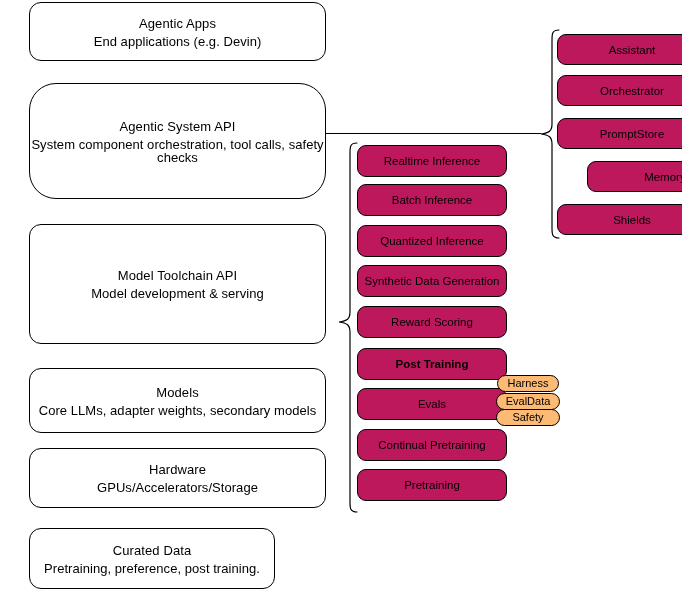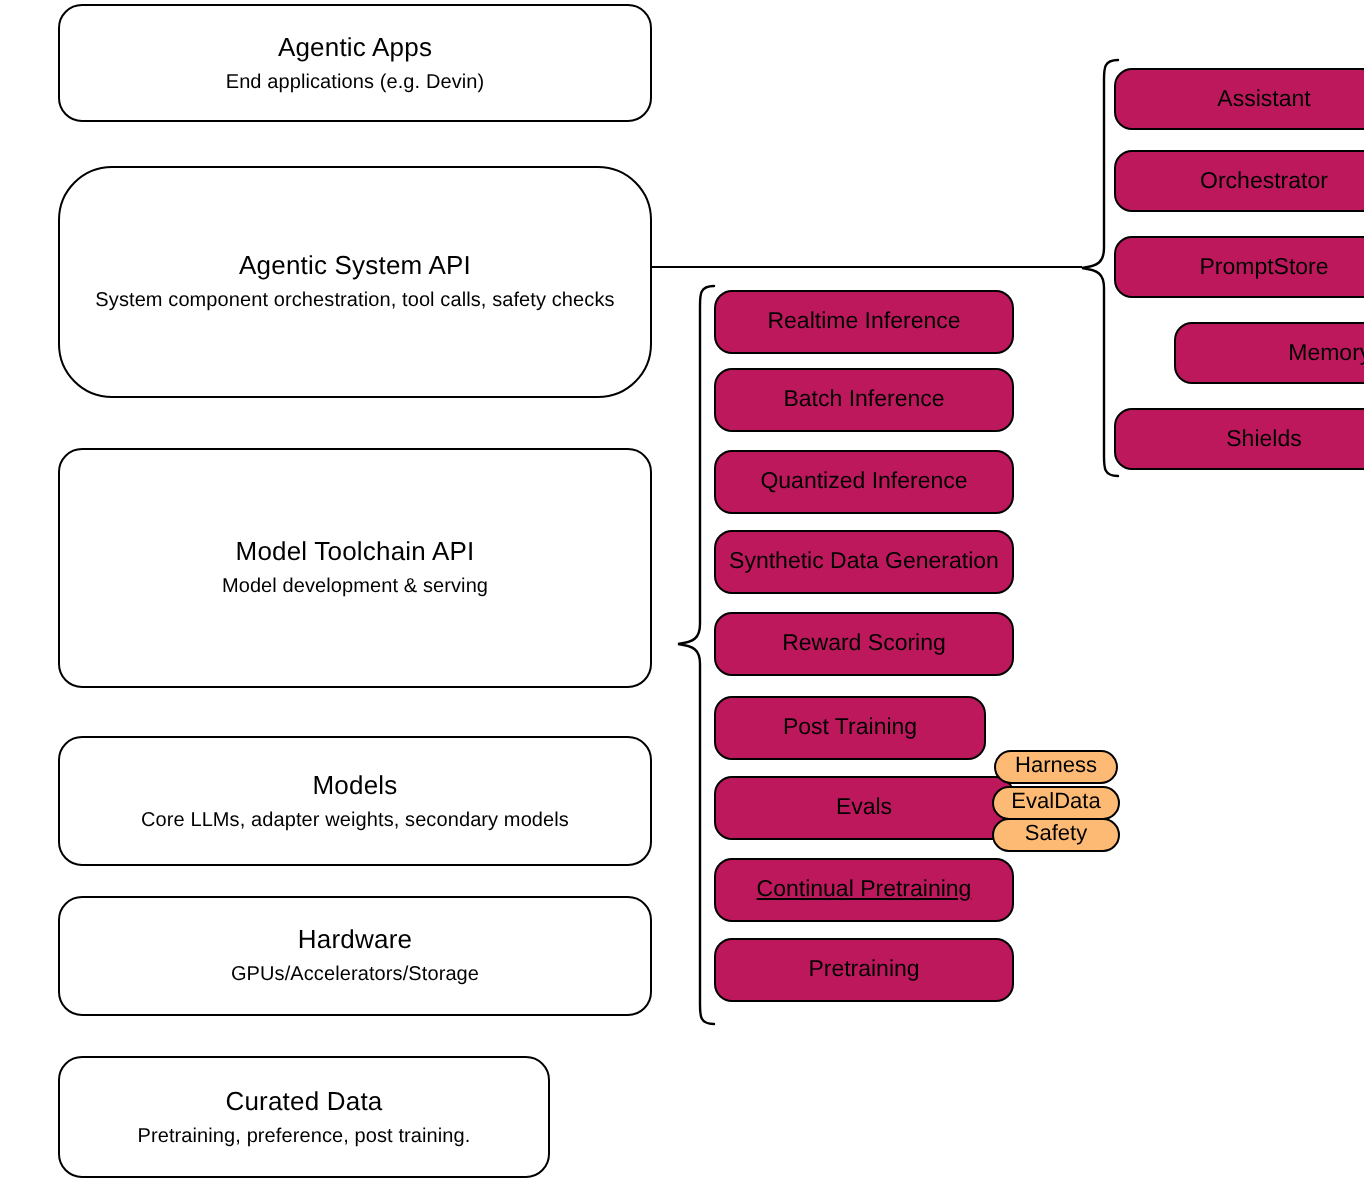--- a/index.html
+++ b/index.html
@@ -29,21 +29,21 @@
     justify-content: center;
     text-align: center;
     color: #000000;
   }
   .layer-title {
     font-size: 13px;
     line-height: 16px;
     letter-spacing: 0.1px;
   }
   .layer-sub {
-    font-size: 10px;
+    font-size: 13px;
     line-height: 13px;
     margin-top: 3px;
     letter-spacing: 0.05px;
   }
   .chip {
     position: absolute;
     box-sizing: border-box;
     border: 1px solid #000000;
     border-radius: 9px;
     background: #be185d;
@@ -123,23 +123,23 @@
   <div class="node layer" style="left:2px; top:528px; width:246px; height:61px;">
     <div class="layer-title">Curated Data</div>
     <div class="layer-sub">Pretraining, preference, post training.</div>
   </div>
 
   <div class="chip" style="left:330px; top:145px; width:150px; height:32px;">Realtime Inference</div>
   <div class="chip" style="left:330px; top:184px; width:150px; height:32px;">Batch Inference</div>
   <div class="chip" style="left:330px; top:225px; width:150px; height:32px;">Quantized Inference</div>
   <div class="chip" style="left:330px; top:306px; width:150px; height:32px;">Reward Scoring</div>
   <div class="chip" style="left:330px; top:265px; width:150px; height:32px;">Synthetic Data Generation</div>
-  <div class="chip" style="left:330px; top:348px; width:136px; height:32px;">Post Training</div>
+  <div class="chip" style="left:330px; top:348px; width:150px; height:32px;font-weight:bold;">Post Training</div>
   <div class="chip" style="left:330px; top:388px; width:150px; height:32px;">Evals</div>
-  <div class="chip" style="left:330px; top:429px; width:150px; height:32px;text-decoration:underline;">Continual Pretraining</div>
+  <div class="chip" style="left:330px; top:429px; width:150px; height:32px;">Continual Pretraining</div>
   <div class="chip" style="left:330px; top:469px; width:150px; height:32px;">Pretraining</div>
 
   <div class="pill" style="left:470px; top:375px; width:62px; height:17px;">Harness</div>
   <div class="pill" style="left:469px; top:393px; width:64px; height:17px;">EvalData</div>
   <div class="pill" style="left:469px; top:409px; width:64px; height:17px;">Safety</div>
 
   <div class="chip" style="left:530px; top:34px; width:150px; height:31px;">Assistant</div>
   <div class="chip" style="left:530px; top:75px; width:150px; height:31px;">Orchestrator</div>
   <div class="chip" style="left:530px; top:118px; width:150px; height:31px;">PromptStore</div>
   <div class="chip" style="left:560px; top:161px; width:182px; height:31px;">MemoryBank</div>

